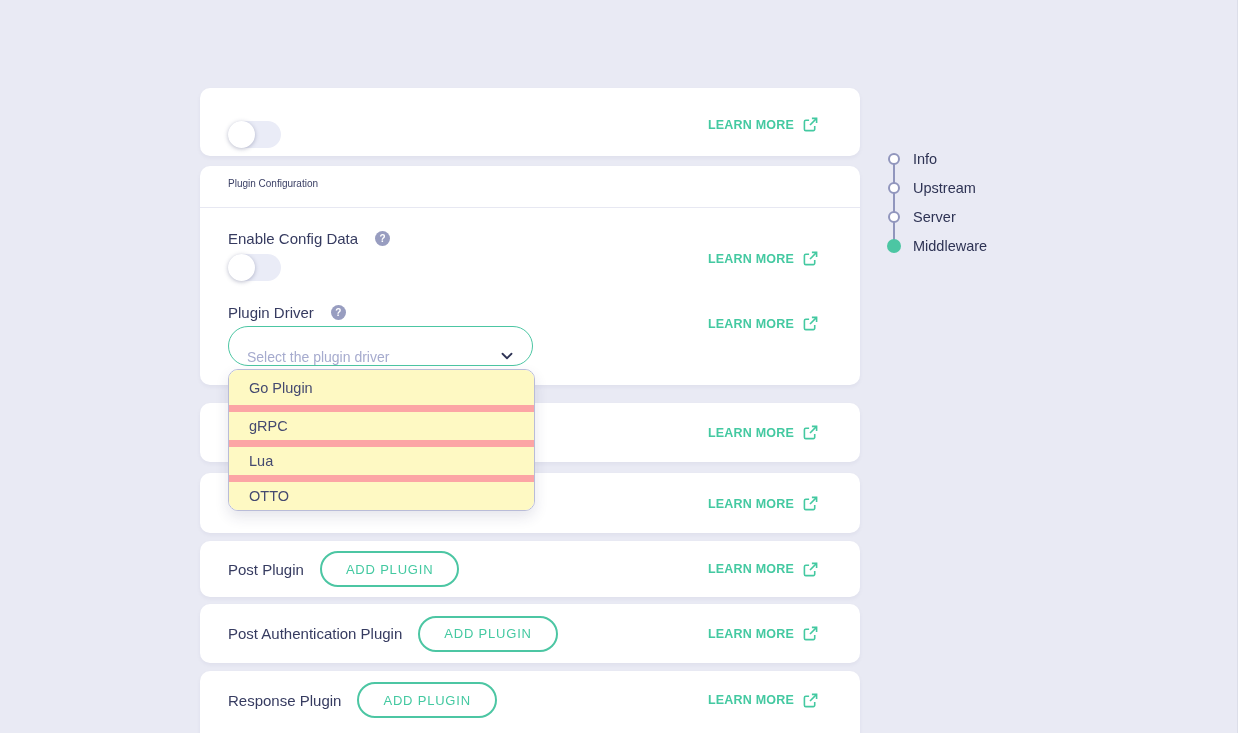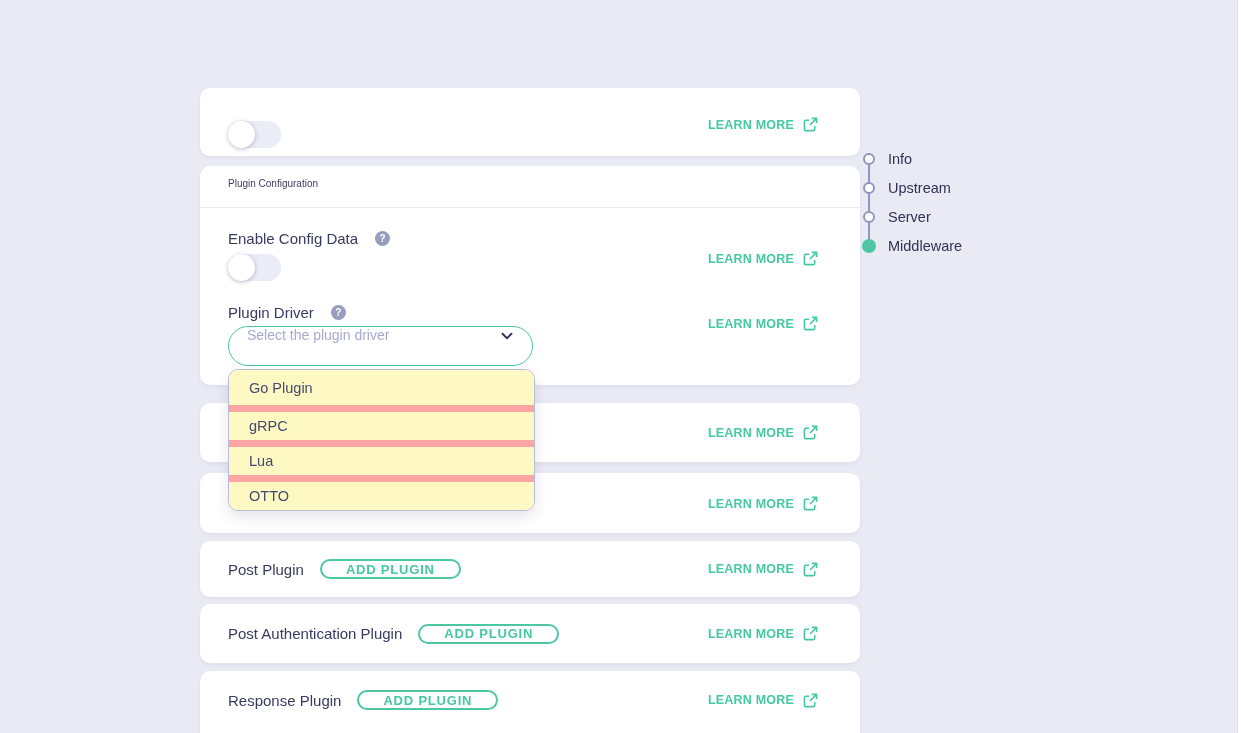--- a/index.html
+++ b/index.html
@@ -92,21 +92,21 @@
   }
   .toggle .knob {
     position:absolute; left:0px; top:0px; width:27px; height:27px; border-radius:50%;
     background:#ffffff; box-shadow:0 1px 4px rgba(60,65,110,0.35);
   }
 
   
   .select-box {
     position:absolute; left:28px; top:160px; width:305px; height:40px;
     background:#ffffff; border:1.5px solid #4cc6a3; border-radius:21px;
-    display:flex; align-items:flex-start; padding:0 16px 0 18px; cursor:pointer;
+    display:flex; align-items:flex-end; padding:0 16px 0 18px; cursor:pointer;
   }
   .select-placeholder { font-size:14px; color:#a6abce; flex:1; }
 
   
   .dropdown {
     position:absolute; left:228px; top:369px; width:307px; z-index:40;
     background:#ffffff; border:1px solid #b9bcd8; border-radius:10px;
     box-shadow:0 6px 14px rgba(40,45,90,0.12); overflow:hidden;
   }
   .dropdown-item {
@@ -116,29 +116,29 @@
   .dropdown-item + .dropdown-item { border-top:7px solid #fca5a5; }
 
   
   .plugin-row {
     display:flex; align-items:center; height:100%;
     padding:0 42px 0 28px;
   }
   .card-response .plugin-row { height:58px; }
   .plugin-row-label { font-size:15px; color:#363b60; white-space:nowrap; }
   .add-plugin-btn {
-    margin-left:16px; height:20px; padding:0 24px;
+    margin-left:16px; height:36px; padding:0 24px;
     background:#ffffff; border:2px solid #4cc6a3; border-radius:18px;
-    color:#44c9a1; font-family:inherit; font-size:13px; font-weight:bold; letter-spacing:0.8px;
+    color:#44c9a1; font-family:inherit; font-size:13px; font-weight:normal; letter-spacing:0.8px;
     cursor:pointer; white-space:nowrap;
   }
   .plugin-row .learn-more { position:static; margin-left:auto; }
 
   
-  .stepper { position:absolute; left:856px; top:144px; z-index:1; }
+  .stepper { position:absolute; left:881px; top:144px; z-index:1; }
   .stepper-line {
     position:absolute; left:12px; top:15px; width:2px; height:87px;
     background:#9196bd;
   }
   .stepper-item { display:flex; align-items:center; height:29px; position:relative; }
   .dot-wrap { width:26px; display:flex; justify-content:center; }
   .dot {
     width:12px; height:12px; border-radius:50%;
     background:#ffffff; border:2px solid #9196bd;
   }

